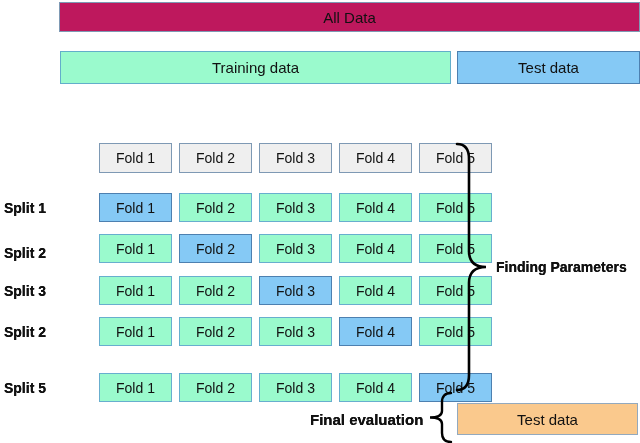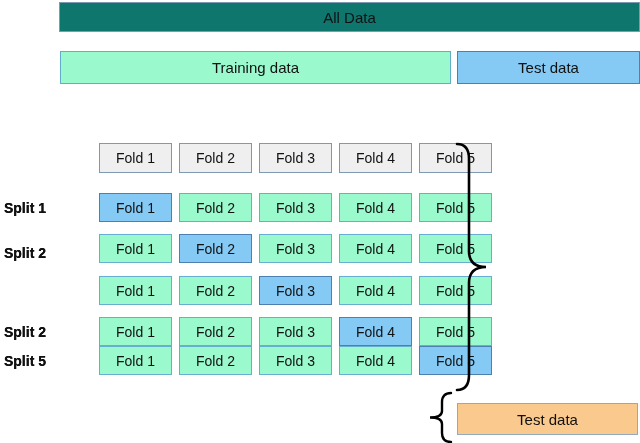--- a/index.html
+++ b/index.html
@@ -67,21 +67,21 @@
   .final-test {
     left: 457px; top: 403px; width: 181px; height: 32px;
     border: 1.5px solid #93a9be;
   }
 </style>
 </head>
 <body>
 
 <div id="canvas">
 
-  <div class="box all-data" style="background: #0f766e; text-align: center;">
+  <div class="box all-data" style="background: #be185d; text-align: center;">
     <span>All Data</span>
   </div>
 
   <div class="box training" style="background: rgb(154, 250, 205);">
     <span>Training data</span>
   </div>
   <div class="box testdata" style="background: rgb(133, 201, 245);">
     <span>Test data</span>
   </div>
 
@@ -103,49 +103,52 @@
       </div>
       <div class="row" style="top: 234px; height: 38px;">
         <div class="split-label">Split 2</div>
         <div class="cell train" style="left: 59px; height: 29px;">Fold 1</div>
         <div class="cell val" style="left: 139px; height: 29px;">Fold 2</div>
         <div class="cell train" style="left: 219px; height: 29px;">Fold 3</div>
         <div class="cell train" style="left: 299px; height: 29px;">Fold 4</div>
         <div class="cell train" style="left: 379px; height: 29px;">Fold 5</div>
       </div>
       <div class="row" style="top: 276px; height: 29px;">
+        <div class="split-label">Split 3</div>
         <div class="cell train" style="left: 59px; height: 29px;">Fold 1</div>
         <div class="cell train" style="left: 139px; height: 29px;">Fold 2</div>
         <div class="cell val" style="left: 219px; height: 29px;">Fold 3</div>
         <div class="cell train" style="left: 299px; height: 29px;">Fold 4</div>
         <div class="cell train" style="left: 379px; height: 29px;">Fold 5</div>
       </div>
       <div class="row" style="top: 317px; height: 29px;">
         <div class="split-label">Split 2</div>
         <div class="cell train" style="left: 59px; height: 29px;">Fold 1</div>
         <div class="cell train" style="left: 139px; height: 29px;">Fold 2</div>
         <div class="cell train" style="left: 219px; height: 29px;">Fold 3</div>
         <div class="cell val" style="left: 299px; height: 29px;">Fold 4</div>
         <div class="cell train" style="left: 379px; height: 29px;">Fold 5</div>
       </div>
-      <div class="row" style="top: 346px; height: 29px;">
+      <div class="row" style="top: 373px; height: 29px;">
         <div class="split-label">Split 5</div>
         <div class="cell train" style="left: 59px; height: 29px;">Fold 1</div>
         <div class="cell train" style="left: 139px; height: 29px;">Fold 2</div>
         <div class="cell train" style="left: 219px; height: 29px;">Fold 3</div>
         <div class="cell train" style="left: 299px; height: 29px;">Fold 4</div>
         <div class="cell val" style="left: 379px; height: 29px;">Fold 5</div>
       </div>
     </div>
 
   <svg class="brace" style="left:453px; top:141px;" width="36" height="252" viewBox="0 0 36 252">
     <path d="M4,3 Q16,3 16,18 L16,110 Q16,126 33,126 Q16,126 16,142 L16,234 Q16,249 4,249" fill="none" stroke="#000000" stroke-width="2.6" stroke-linecap="round"></path>
   </svg>
 
+  <div class="annot finding">Finding Parameters</div>
 
+  <div class="annot final">Final evaluation</div>
 
   <svg class="brace" style="left:428px; top:391px;" width="26" height="53" viewBox="0 0 26 53">
     <path d="M23,2 Q14,2 14,11 L14,20 Q14,26.5 2,26.5 Q14,26.5 14,33 L14,42 Q14,51 23,51" fill="none" stroke="#000000" stroke-width="2.4" stroke-linecap="round"></path>
   </svg>
 
   <div class="box final-test" style="background: rgb(250, 201, 141);">
     <span>Test data</span>
   </div>
 
 </div>

